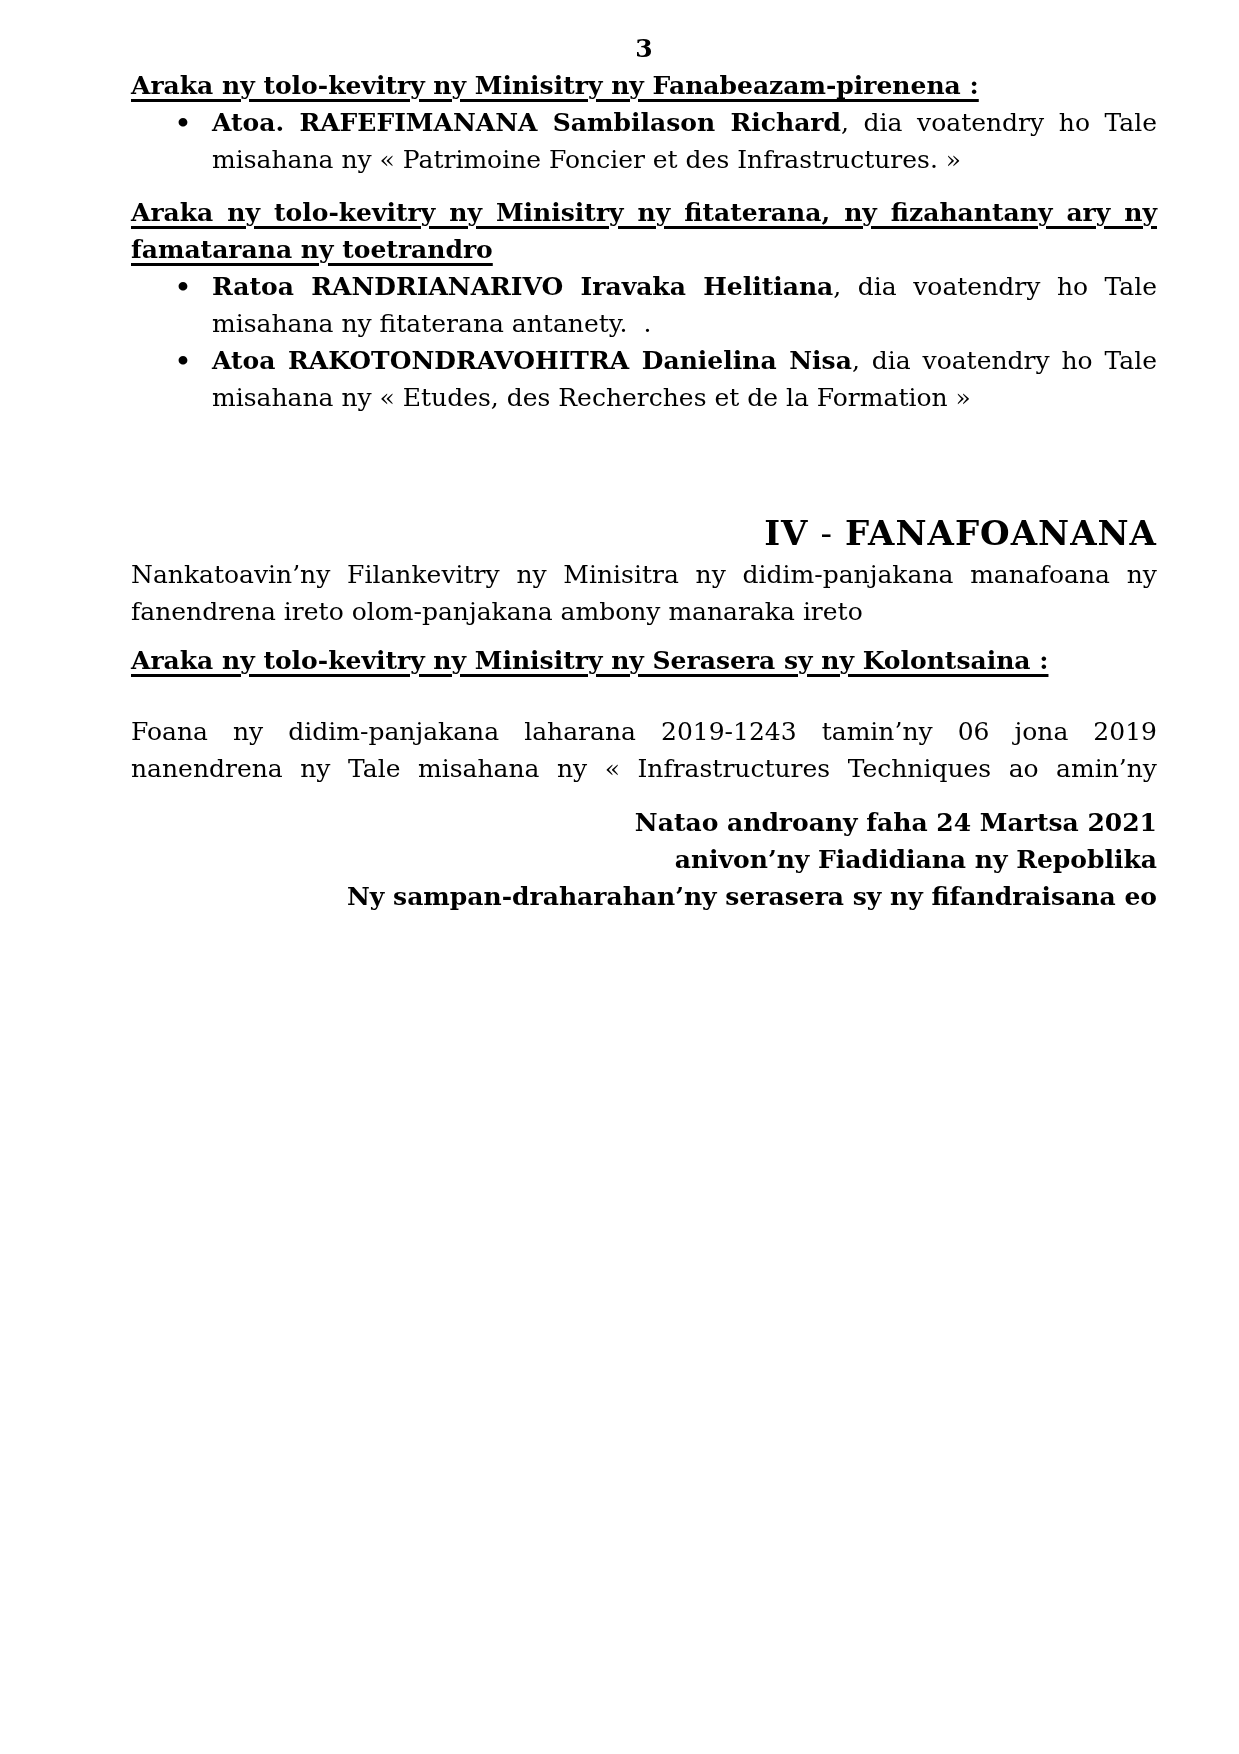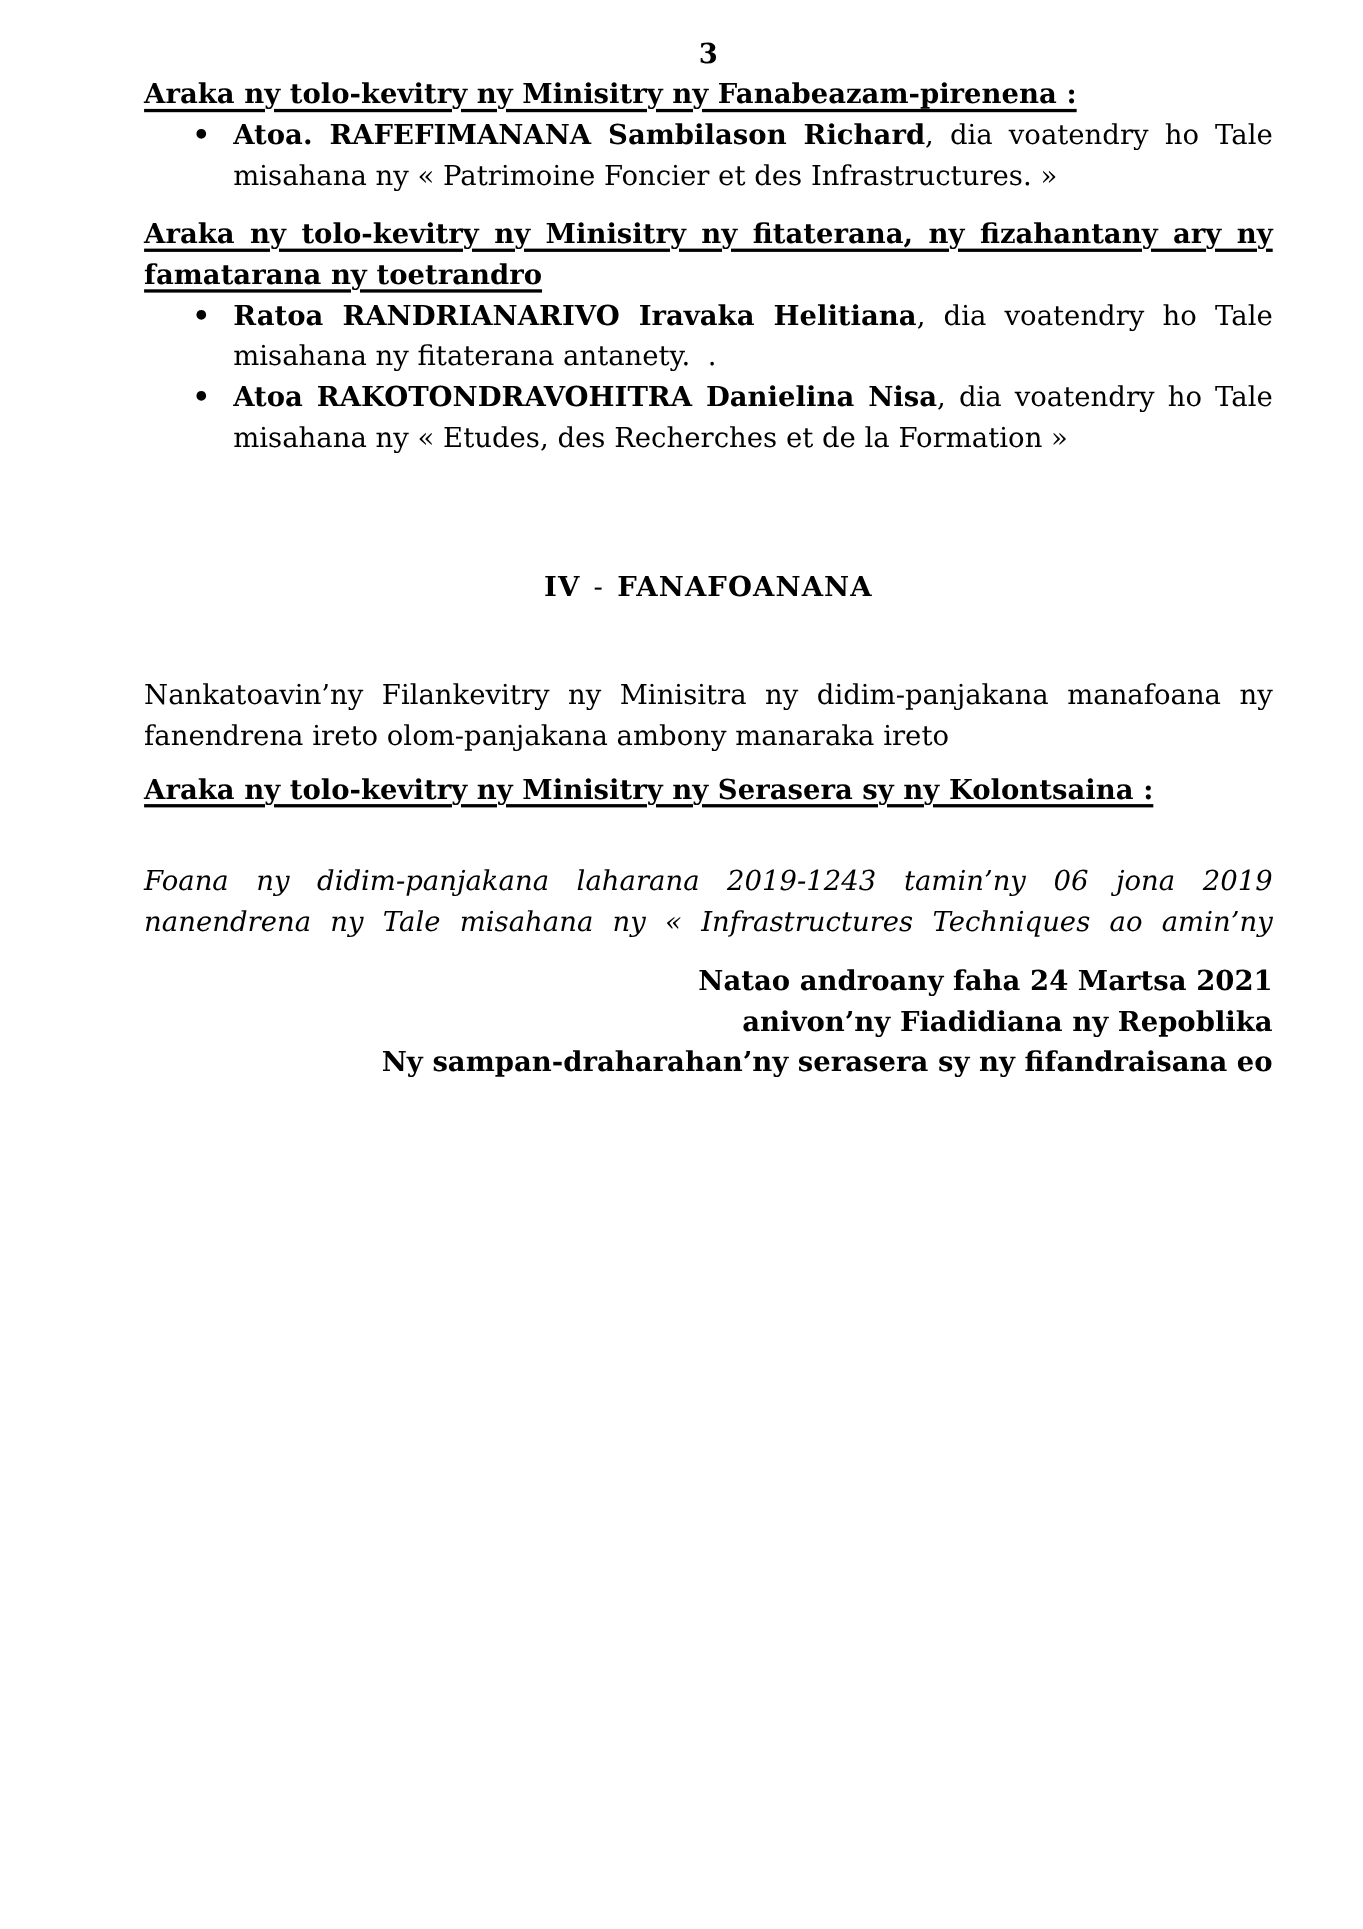--- a/index.html
+++ b/index.html
@@ -45,33 +45,33 @@
     margin-left: 44px;
     font-weight: bold;
   }
   .bullet-body {
     flex: 1 1 auto;
     min-width: 0;
   }
   .bold { font-weight: bold; }
   .chapter-title {
     margin-top: 95px;
-    text-align: center;
-    font-size: 25px;
+    text-align: right;
+    font-size: 34px;
     line-height: 45px;
     font-weight: bold;
     letter-spacing: 1px;
   }
   .chapter-sep {
     font-weight: normal;
     padding: 0 12px;
   }
-  .intro-para { margin-top: 57px; }
+  .intro-para { }
   .mt-h3 { margin-top: 12px; }
-  .decision-para { margin-top: 46px; font-style: italic; }
+  .decision-para { margin-top: 34px; }
   .signature {
     margin-top: 17px;
     text-align: right;
     font-weight: bold;
   }
 </style>
 </head>
 <body>
 
 <div class="page">

